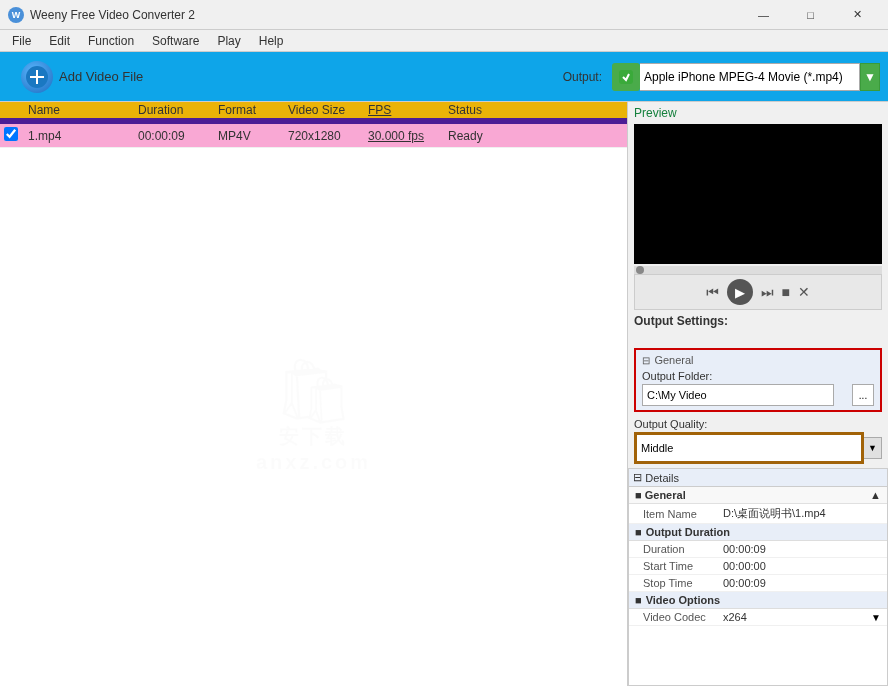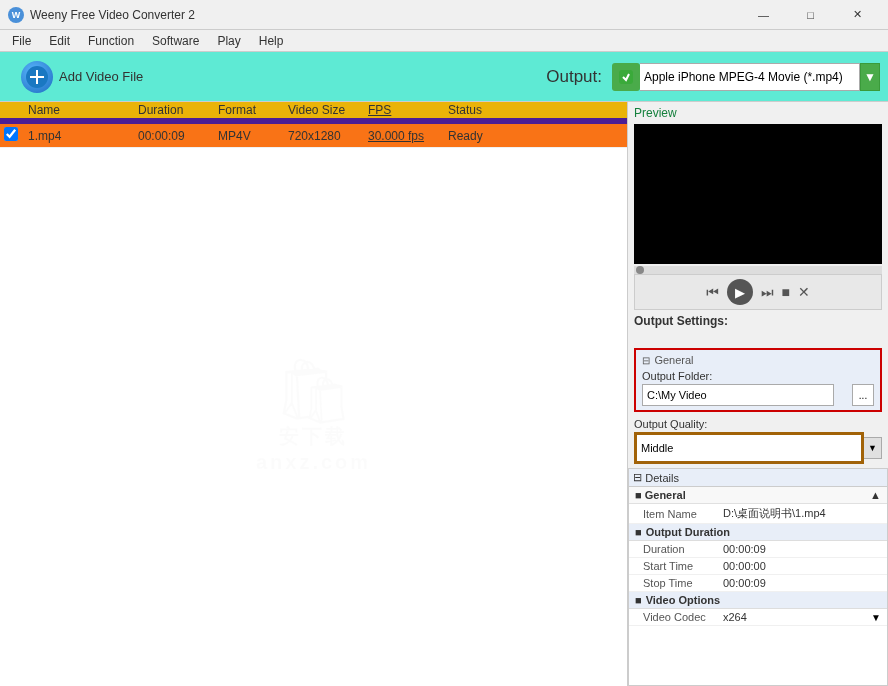--- a/index.html
+++ b/index.html
@@ -20,31 +20,31 @@
     
     .menu-bar {
       display: flex; align-items: center; height: 22px; padding: 0 4px;
       background: #f0f0f0; border-bottom: 1px solid #ccc; gap: 2px;
     }
     .menu-item { padding: 2px 8px; cursor: pointer; font-size: 12px; color: #333; }
 
     
     .toolbar {
       display: flex; align-items: center; height: 50px; padding: 4px 8px;
-      background: #5eead4; border-bottom: 1px solid #ccc; gap: 4px;
+      background: #0ea5e9; border-bottom: 1px solid #ccc; gap: 4px;
     }
     .toolbar-btn {
       display: flex; align-items: center; gap: 6px; padding: 4px 12px;
       background: transparent; border: 1px solid transparent; cursor: pointer;
       border-radius: 3px; font-size: 13px; color: #333;
     }
     .toolbar-icon-add { width: 32px; height: 32px; border-radius: 50%; background: radial-gradient(circle at 40% 35%, #5cb8ff, #1a6abf); display: flex; align-items: center; justify-content: center; color: white; font-size: 14px; font-weight: bold; }
     .convert-icon-svg { width: 32px; height: 32px; }
 
-    .output-label { margin-left: auto; font-size: 17px; color: #333; margin-right: 6px; }
+    .output-label { margin-left: auto; font-size: 12px; color: #333; margin-right: 6px; }
     .output-select-wrapper { display: flex; align-items: center; }
     .output-select-icon { width: 28px; height: 28px; background: #4aab4a; border-radius: 3px; display: flex; align-items: center; justify-content: center; color: white; font-size: 14px; }
     .output-select {
       width: 220px; height: 28px; padding: 0 4px; font-size: 12px;
       border: 1px solid #aaa; background: white; appearance: none; outline: none;
       border-left: none;
     }
     .output-dropdown-btn {
       width: 20px; height: 28px; background: #4aab4a; border: 1px solid #3a9b3a;
       cursor: pointer; display: flex; align-items: center; justify-content: center; color: white;
@@ -62,21 +62,21 @@
     .col-check { width: 24px; }
     .col-name { width: 110px; font-size: 12px; color: #333; }
     .col-duration { width: 80px; font-size: 12px; color: #333; }
     .col-format { width: 70px; font-size: 12px; color: #333; }
     .col-videosize { width: 80px; font-size: 12px; color: #333; }
     .col-fps { width: 80px; font-size: 12px; color: #333; text-decoration: underline; }
     .col-status { flex: 1; font-size: 12px; color: #333; }
 
     .file-row {
       display: flex; align-items: center; padding: 3px 4px;
-      border-bottom: 1px solid #f0f0f0; background: #f97316;
+      border-bottom: 1px solid #f0f0f0; background: #f9a8d4;
     }
     .file-checkbox { width: 24px; }
     .file-row-cell { font-size: 12px; color: #333; }
 
     .watermark-area {
       flex: 1; display: flex; align-items: center; justify-content: center;
       position: relative;
     }
     .watermark {
       display: flex; flex-direction: column; align-items: center;

